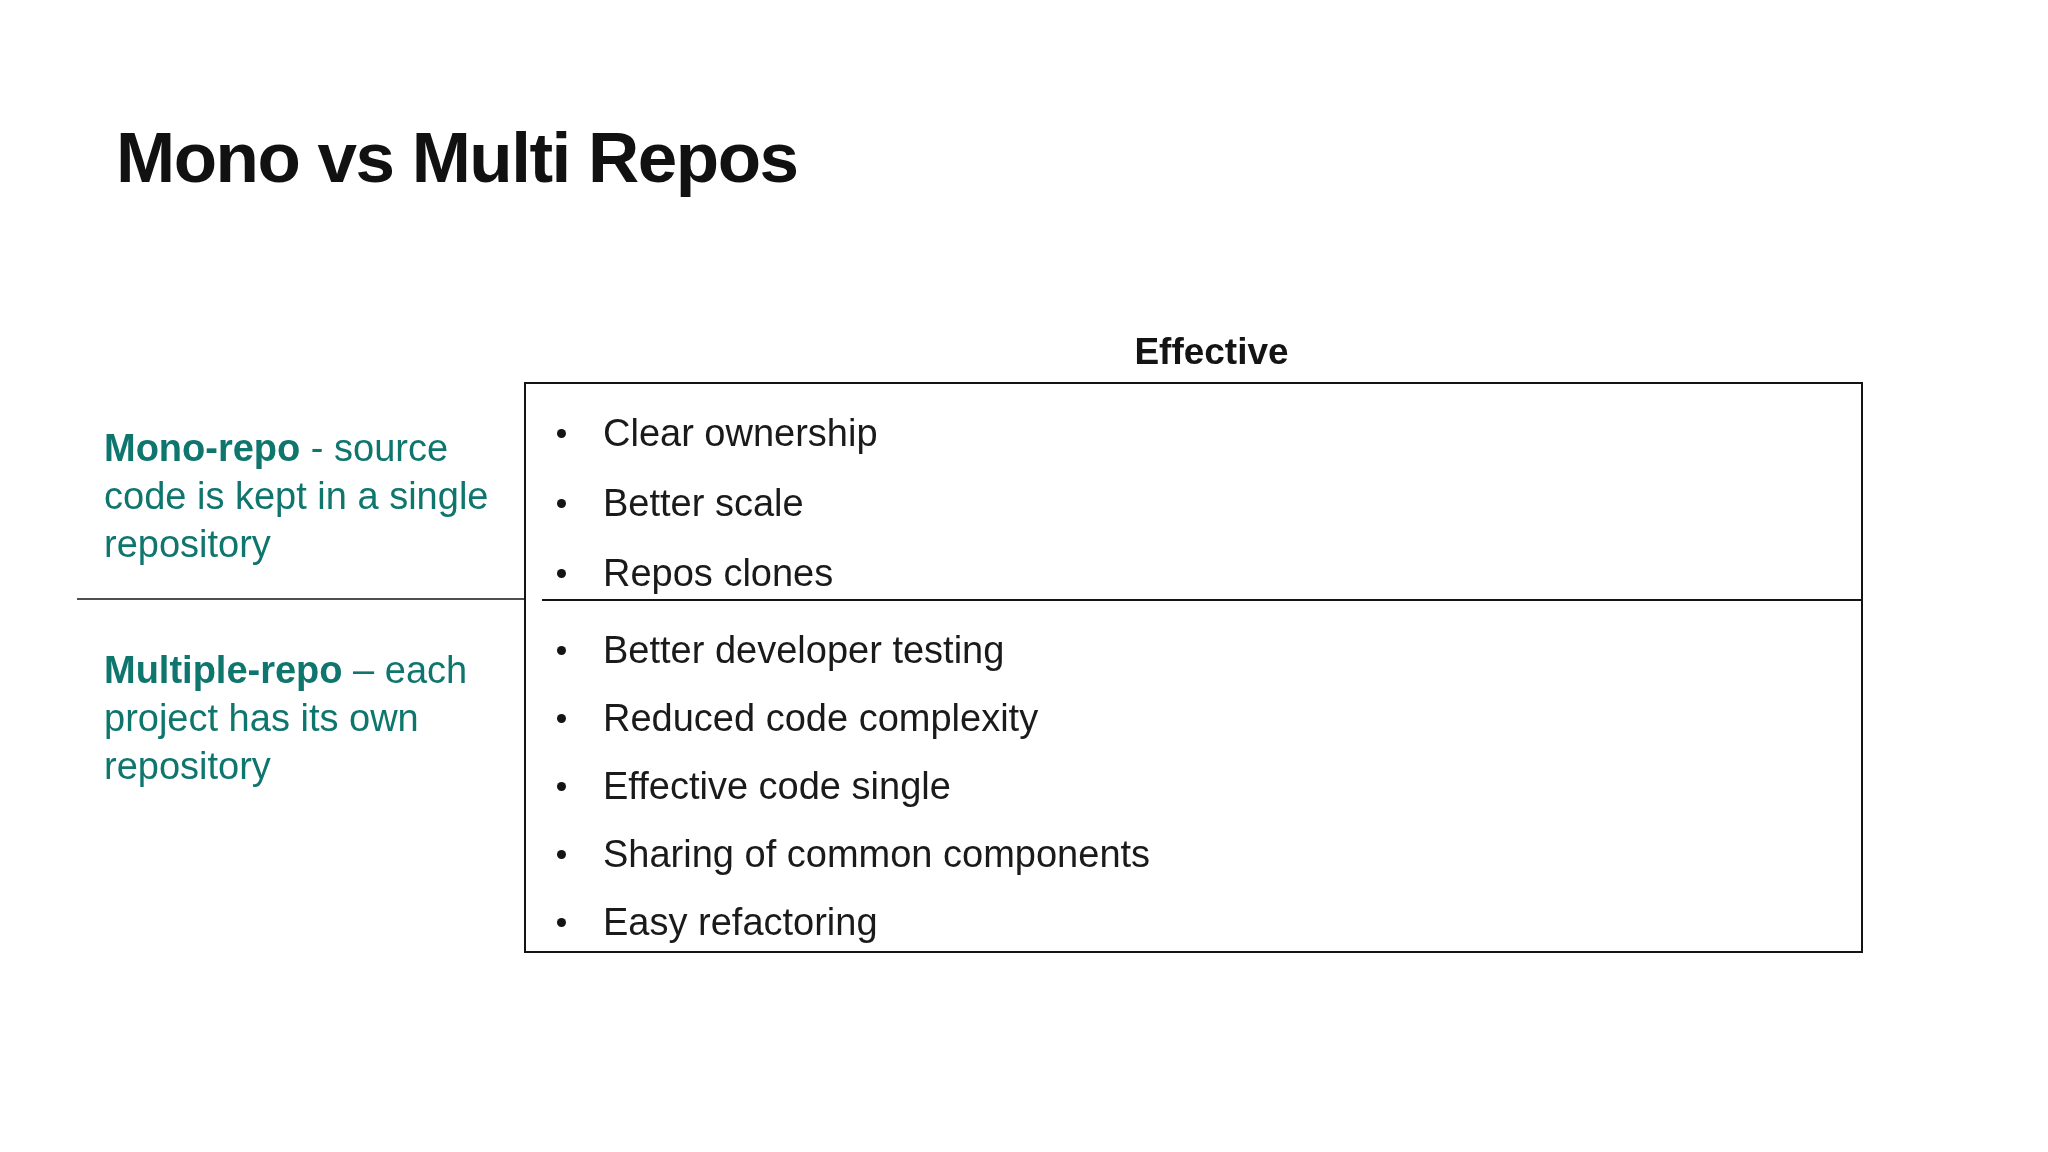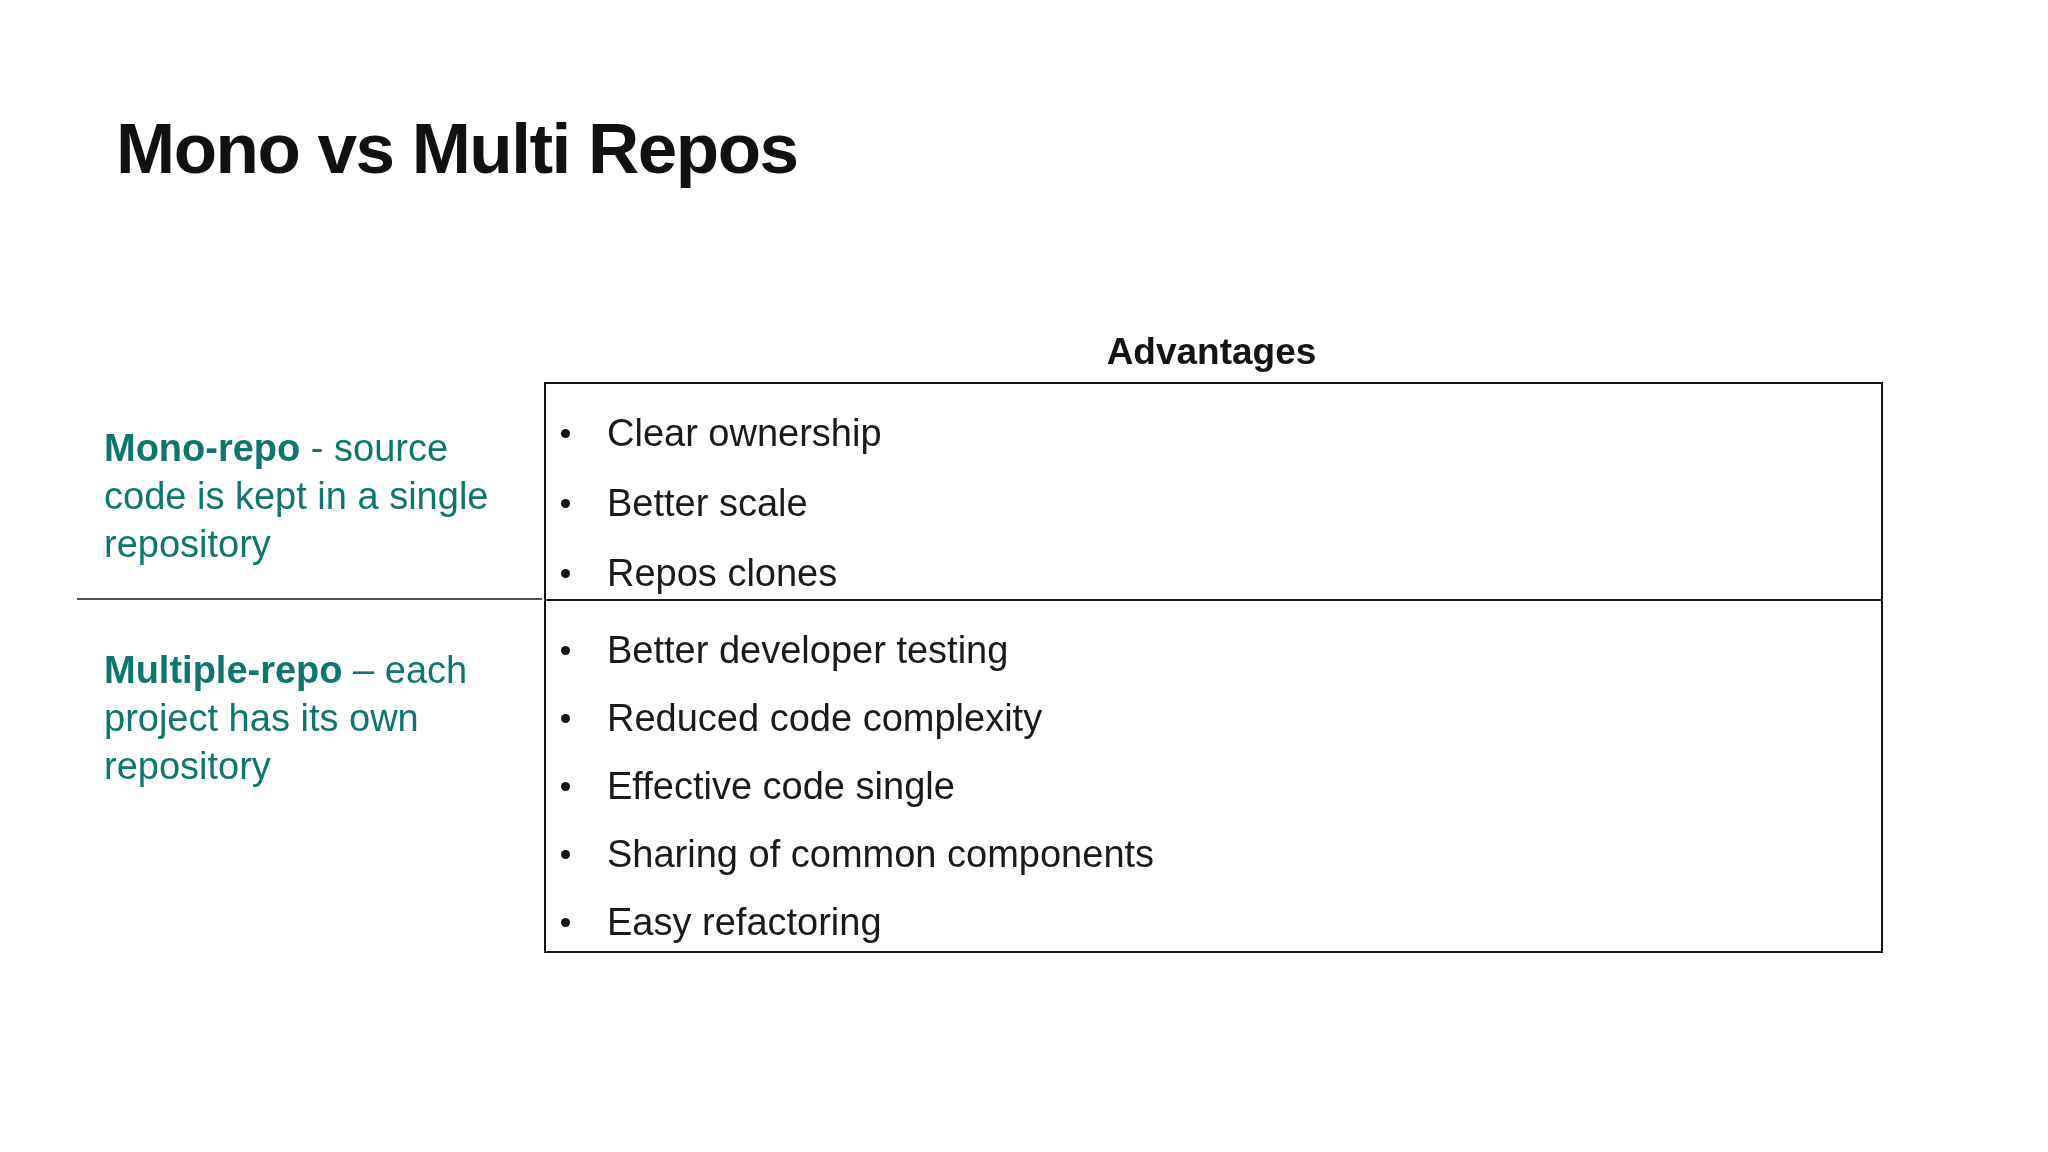--- a/index.html
+++ b/index.html
@@ -8,48 +8,49 @@
     width: 2048px;
     height: 1152px;
     background: #ffffff;
     font-family: "Liberation Sans", sans-serif;
     color: #1a1a1a;
     overflow: hidden;
   }
   .title {
     position: absolute;
     left: 116px;
-    top: 65px;
+    top: 74px;
     font-size: 71px;
     font-weight: 700;
     letter-spacing: -1.5px;
     line-height: 1;
     color: #111111;
     white-space: nowrap;
   }
   .adv-header {
     position: absolute;
     left: 542px;
     top: 333px;
     width: 1339px;
     text-align: center;
     font-size: 37px;
     font-weight: 700;
     line-height: 1;
     color: #141414;
   }
   .table-box {
     position: absolute;
-    left: 544px;
+    left: 524px;
     top: 382px;
     width: 1339px;
     height: 571px;
     border: 2px solid #141414;
     box-sizing: border-box;
     background: #ffffff;
+    padding-left: 16px;
   }
   .row1 {
     height: 217px;
     border-bottom: 2px solid #141414;
     box-sizing: border-box;
   }
   .row2 { height: 258px; }
   ul.adv-list { list-style: none; margin: 0; padding: 0; }
   .row1 ul.adv-list { padding-top: 14px; }
   .row2 ul.adv-list { padding-top: 15px; }
@@ -94,21 +95,21 @@
     background: #4f4f4f;
   }
 </style>
 </head>
 <body>
 
 <div class="slide">
 
   <h1 class="title">Mono vs Multi Repos</h1>
 
-  <div class="adv-header">Advantages</div>
+  <div class="adv-header">Effective</div>
 
   <div class="divider"></div>
 
   <div class="side-label label-mono"><span class="term">Mono-repo</span><span> - source
 code is kept in a single
 repository</span></div>
 
   <div class="side-label label-multi"><span class="term">Multiple-repo</span><span> – each
 project has its own
 repository</span></div>

